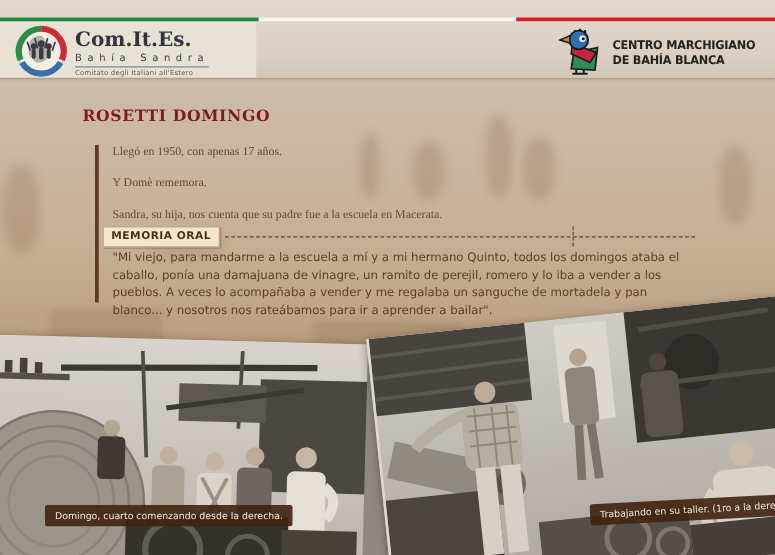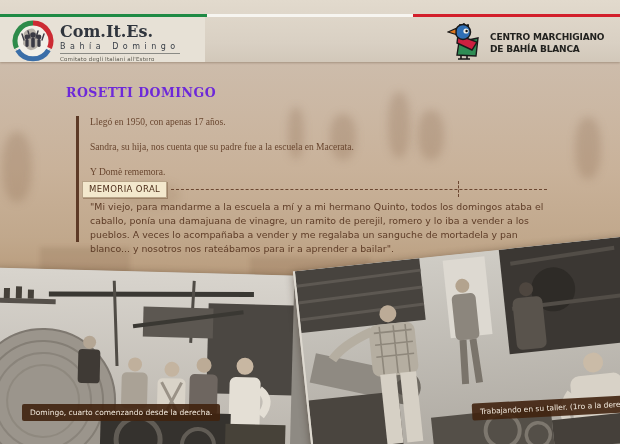--- a/index.html
+++ b/index.html
@@ -39,29 +39,29 @@
     position:absolute; top:62px; left:0; width:620px; height:382px;
     background:linear-gradient(180deg,#cdbcab 0%, #c9b29a 28%, #c1a88c 46%,
       #b49574 62%, #ab8b67 75%, #a88765 100%);
   }
   .blob{ position:absolute; background:rgba(122,88,60,.22); filter:blur(4px); border-radius:45%; }
   .patch{ position:absolute; background:rgba(96,64,40,.12); filter:blur(2px); }
   
   .title{
     position:absolute; left:66px; top:85px; z-index:5;
     font-family:"DejaVu Serif", serif; font-weight:bold; font-size:12.5px;
-    letter-spacing:.5px; color:#6d28d9;
+    letter-spacing:.5px; color:#7f1d1d;
   }
   .leftbar{ position:absolute; left:76px; top:116px; width:3px; height:126px;
     background:#5d3a26; z-index:5; }
   .paras{ position:absolute; left:90px; top:117px; z-index:5;font-family:Liberation Serif, serif; }
   .paras div{ font-size:9.5px; color:#69462f; margin-bottom:15px; }
   .memoria-row{ position:absolute; left:82px; top:181px; z-index:5; display:flex; align-items:center; }
   .memoria-badge{
-    background:#f3e8cd; color:#4d2d1a; font-weight:normal; font-size:8.5px;
+    background:#f3e8cd; color:#4d2d1a; font-weight:bold; font-size:8.5px;
     letter-spacing:.4px; padding:2px 6px 3px 6px;
     border:1px solid rgba(95,62,35,.4); box-shadow:1px 1px 0 rgba(95,62,35,.35);
     white-space:nowrap;
   }
   .memoria-dash{ width:376px; border-top:1.5px dashed #6b4630; margin-left:4px; }
   .memoria-dash-v{ position:absolute; left:458px; top:181px; height:16px;
     border-left:1.5px dashed #6b4630; z-index:5; }
   .quote{
     position:absolute; left:90px; top:200px; width:458px; z-index:5;
     font-size:9.4px; line-height:1.5; color:#5e3c27;
@@ -69,21 +69,21 @@
   
   .photo{ position:absolute; box-shadow:0 2px 8px rgba(40,25,12,.45); background:#c9c5be; }
   .photo svg{ display:block; }
   .photo-left{ left:-8px; top:272px; width:332px; height:190px; transform:rotate(1.5deg); z-index:2; }
   .photo-right{ left:292px; top:254px; width:334px; height:215px; transform:rotate(-6deg);
     transform-origin:50% 0; z-index:3; border-left:2px solid #ded9d0; }
   .caption{
     position:absolute; z-index:6; background:rgba(64,34,14,.9); color:#f3ebdf;
     font-size:7.5px; padding:4px 8px; border-radius:2px; white-space:nowrap;
   }
-  .caption-left{ left:22px; top:404px; }
+  .caption-left{ left:36px; top:404px; }
   .caption-right{ left:472px; top:399px; transform:rotate(-3deg); }
 </style>
 </head>
 <body>
 
 <div class="page">
 
   <div class="content">
 
     <div class="blob" style="left:288px; top:45px; width:16px; height:52px;"></div>
@@ -119,21 +119,21 @@
           <rect x="13.4" y="19" width="3.2" height="8" rx="1.4" fill="#3a3a44"></rect>
           <circle cx="21" cy="15" r="2.8" fill="#3a3a44"></circle>
           <rect x="19.2" y="17.5" width="3.6" height="10" rx="1.6" fill="#3a3a44"></rect>
           <circle cx="27" cy="17" r="2.4" fill="#3a3a44"></circle>
           <rect x="25.4" y="19" width="3.2" height="8" rx="1.4" fill="#3a3a44"></rect>
           <path d="M12 20 L10 14 M18 18 L16 11 M24 18 L26 11 M30 20 L32 14" stroke="#3a3a44" stroke-width="1.4" stroke-linecap="round"></path>
         </svg>
       </span>
       <div class="comites-text">
         <div class="name">Com.It.Es.</div>
-        <div class="sub">Bahía Domingo</div>
+        <div class="sub">Bahía Sandra</div>
         <div class="tagline">Comitato degli Italiani all'Estero</div>
       </div>
     </div>
 
     <div class="centro">
       <span>
         <svg width="36" height="38" viewBox="0 0 36 38">
           <path d="M13 3 l3 4 M17 2 l2 5 M21 3 l0 4" stroke="#1a1a1a" stroke-width="2" stroke-linecap="round"></path>
           <path d="M14 33 L14 37 M20 33 L20 37 M11 37 L17 37 M17 37 L23 37" stroke="#1a1a1a" stroke-width="1.6"></path>
           <polygon points="12,20 31,16 29,34 10,33" fill="#2f8d55" stroke="#1a1a1a" stroke-width="1.4"></polygon>
@@ -148,22 +148,22 @@
         <span style="display:block">CENTRO MARCHIGIANO</span>
         <span style="display:block">DE BAHÍA BLANCA</span>
       </div>
     </div>
   </div>
 
   <div class="title">ROSETTI DOMINGO</div>
   <div class="leftbar"></div>
   <div class="paras">
     <div>Llegó en 1950, con apenas 17 años.</div>
+    <div>Y Domè rememora.</div>
     <div>Sandra, su hija, nos cuenta que su padre fue a la escuela en Macerata.</div>
-    <div>Y Domè rememora.</div>
   </div>
 
   <div class="memoria-row">
     <span class="memoria-badge">MEMORIA ORAL</span>
     <span class="memoria-dash"></span>
   </div>
   <div class="memoria-dash-v"></div>
   <div class="quote">"Mi viejo, para mandarme a la escuela a mí y a mi hermano Quinto, todos los domingos ataba el caballo, ponía una damajuana de vinagre, un ramito de perejil, romero y lo iba a vender a los pueblos. A veces lo acompañaba a vender y me regalaba un sanguche de mortadela y pan blanco... y nosotros nos rateábamos para ir a aprender a bailar".</div>
 
   <div class="photo photo-left">

